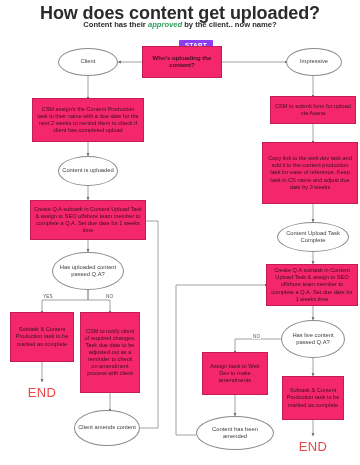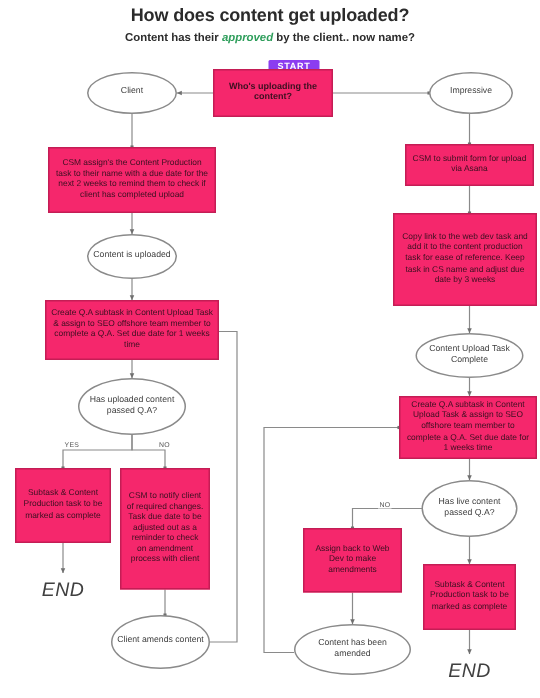--- a/index.html
+++ b/index.html
@@ -8,38 +8,38 @@
     background:#ffffff;
     font-family:"Liberation Sans", sans-serif;
     color:#3d3d3d;
     overflow:hidden;
     position:relative;
   }
   #stage{position:absolute;inset:0;width:360px;height:465px;}
   #edges{position:absolute;left:0;top:0;width:360px;height:465px;}
 
   .hdr{position:absolute;left:0;width:360px;text-align:center;}
-  .title{top:3px;font-size:12px;font-weight:bold;color:#2b2b2b;letter-spacing:-.1px;}
+  .title{top:3px;font-size:18px;font-weight:bold;color:#2b2b2b;letter-spacing:-.1px;}
   .subtitle{top:20px;font-size:7.6px;font-weight:bold;color:#2b2b2b;line-height:9.6px;}
   .approved{color:#2e9e5b;font-style:italic;}
 
   .node{position:absolute;box-sizing:border-box;display:flex;align-items:center;justify-content:center;text-align:center;}
 
   .box{
     background:#f5276c;border:1px solid #c41d55;
     color:#3a1020;font-size:5.6px;line-height:7.1px;
     padding:2px 3px;
   }
   .ell{
     background:#ffffff;border:1px solid #8a8a8a;border-radius:50%;
     color:#3d3d3d;font-size:5.8px;line-height:7.2px;padding:1px 3px;
   }
   .end{
-    color:#404040;font-size:13px;letter-spacing:.3px;
-    background:transparent;border:0;font-style:italic;
+    color:#ef4444;font-size:13px;letter-spacing:.3px;
+    background:transparent;border:0;
   }
   .elabel{
     position:absolute;font-size:4.6px;color:#555;background:#fff;
     padding:0 1px;letter-spacing:.2px;
   }
   .badge{
     position:absolute;background:#8b3df0;color:#ffffff;
     font-size:6px;font-weight:bold;letter-spacing:.5px;
     padding:1.5px 6px;border-radius:1px;
     display:flex;align-items:center;justify-content:center;

